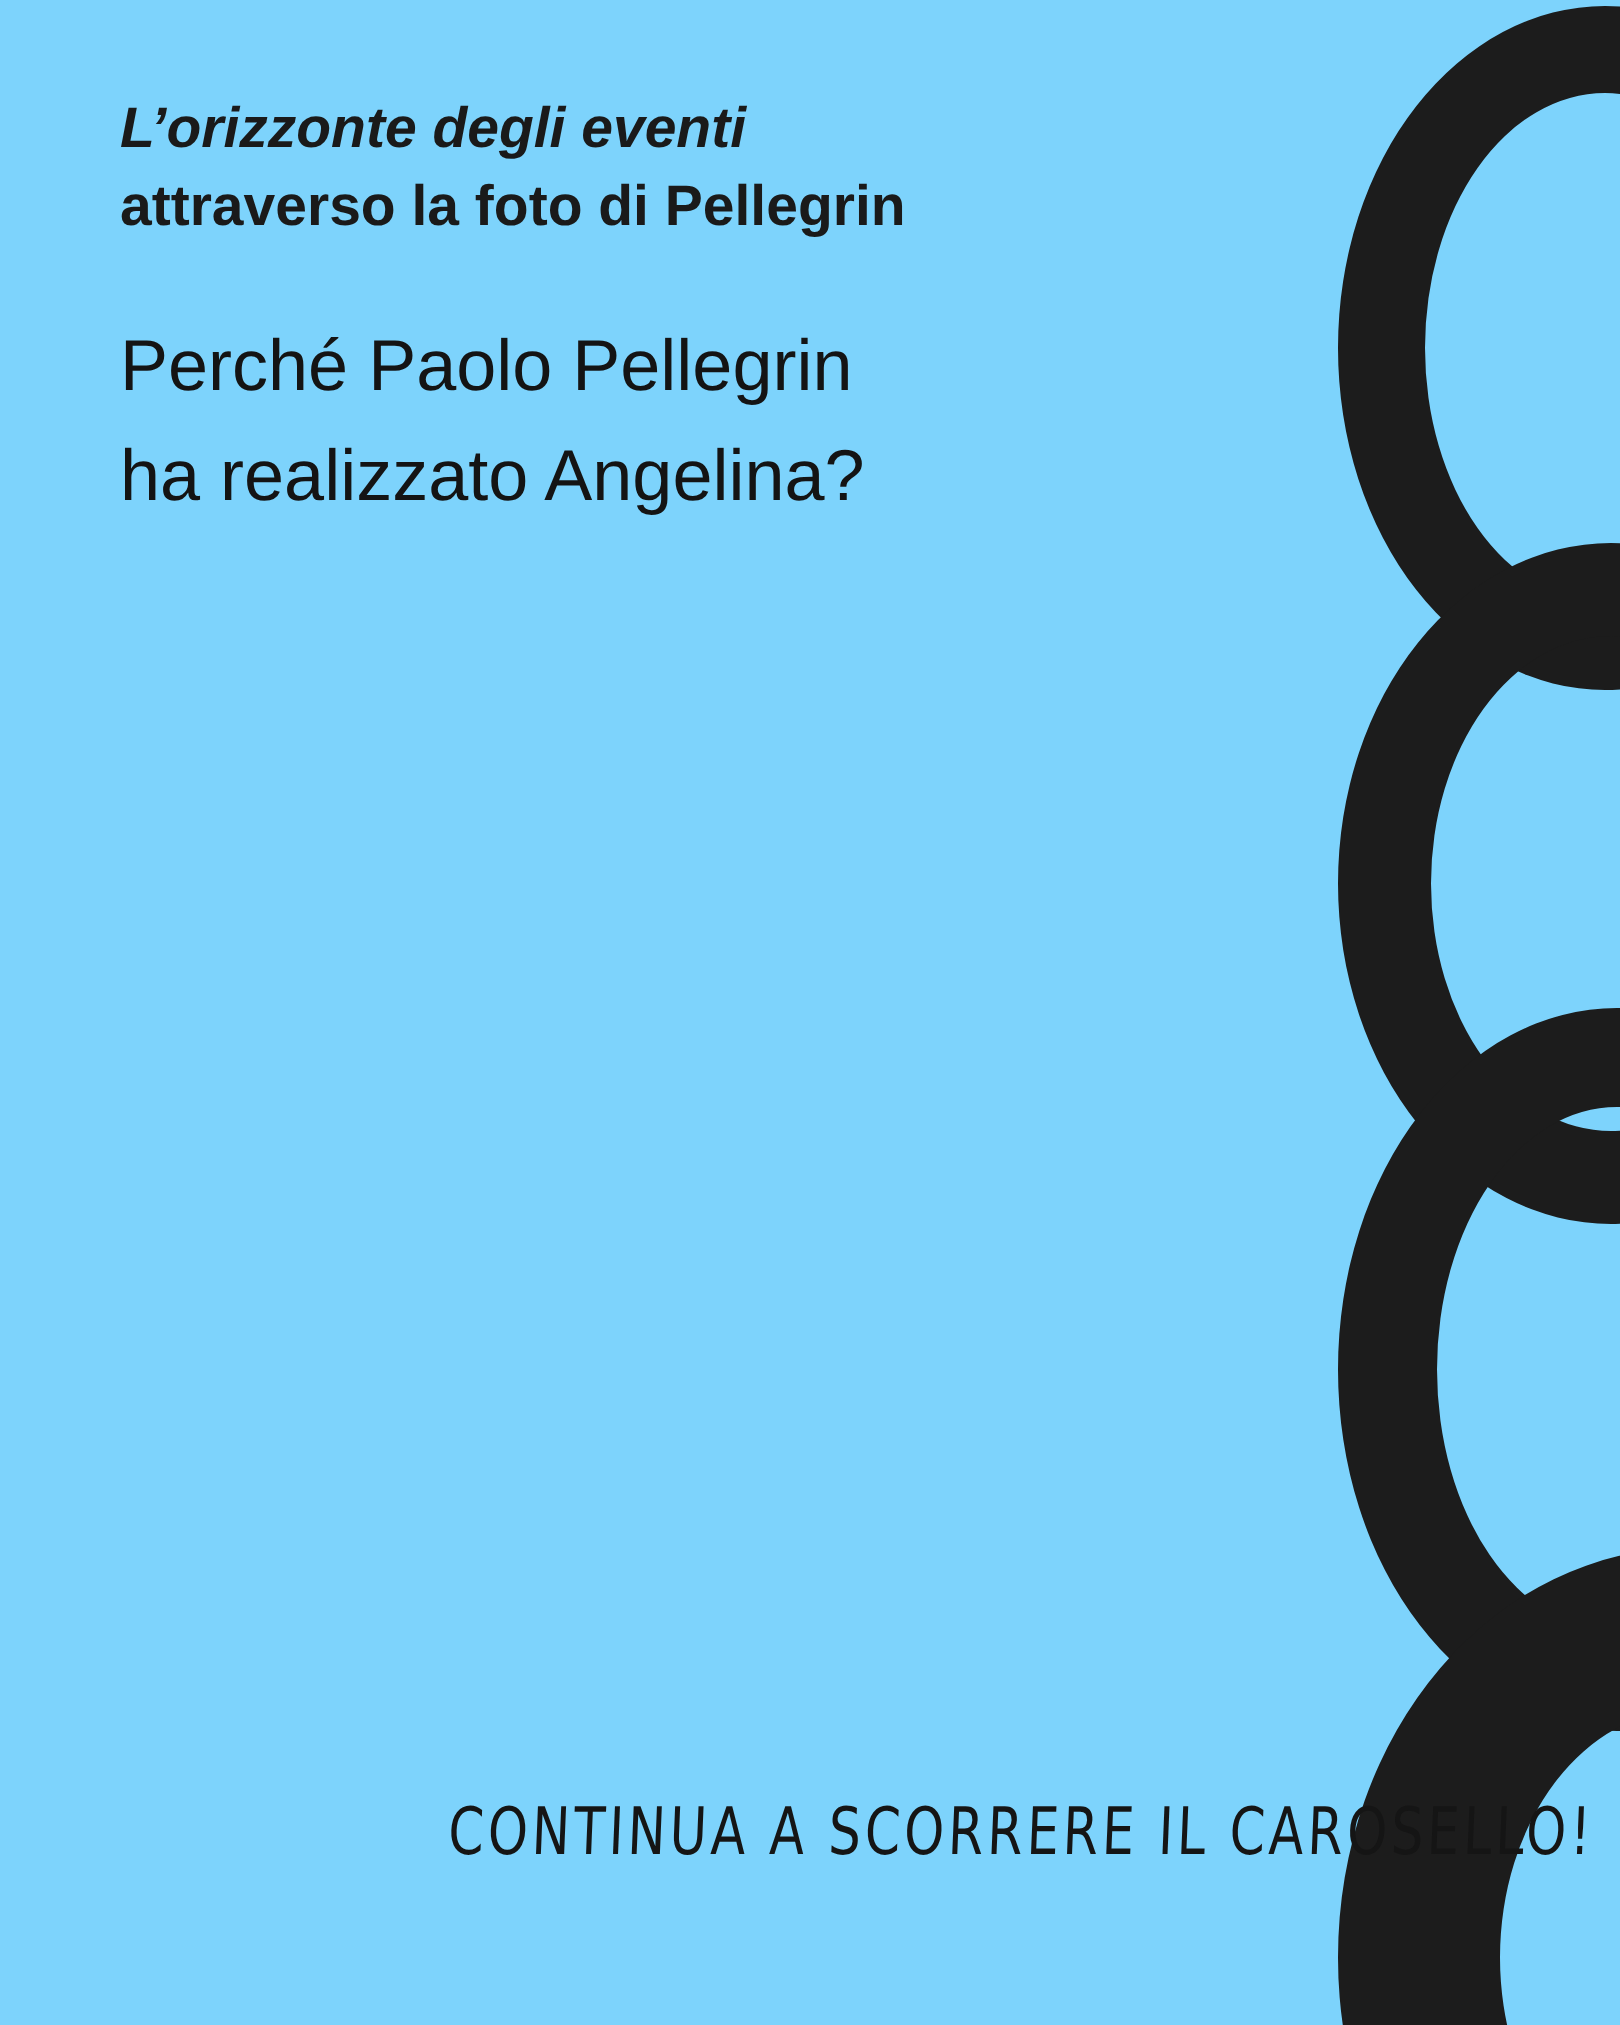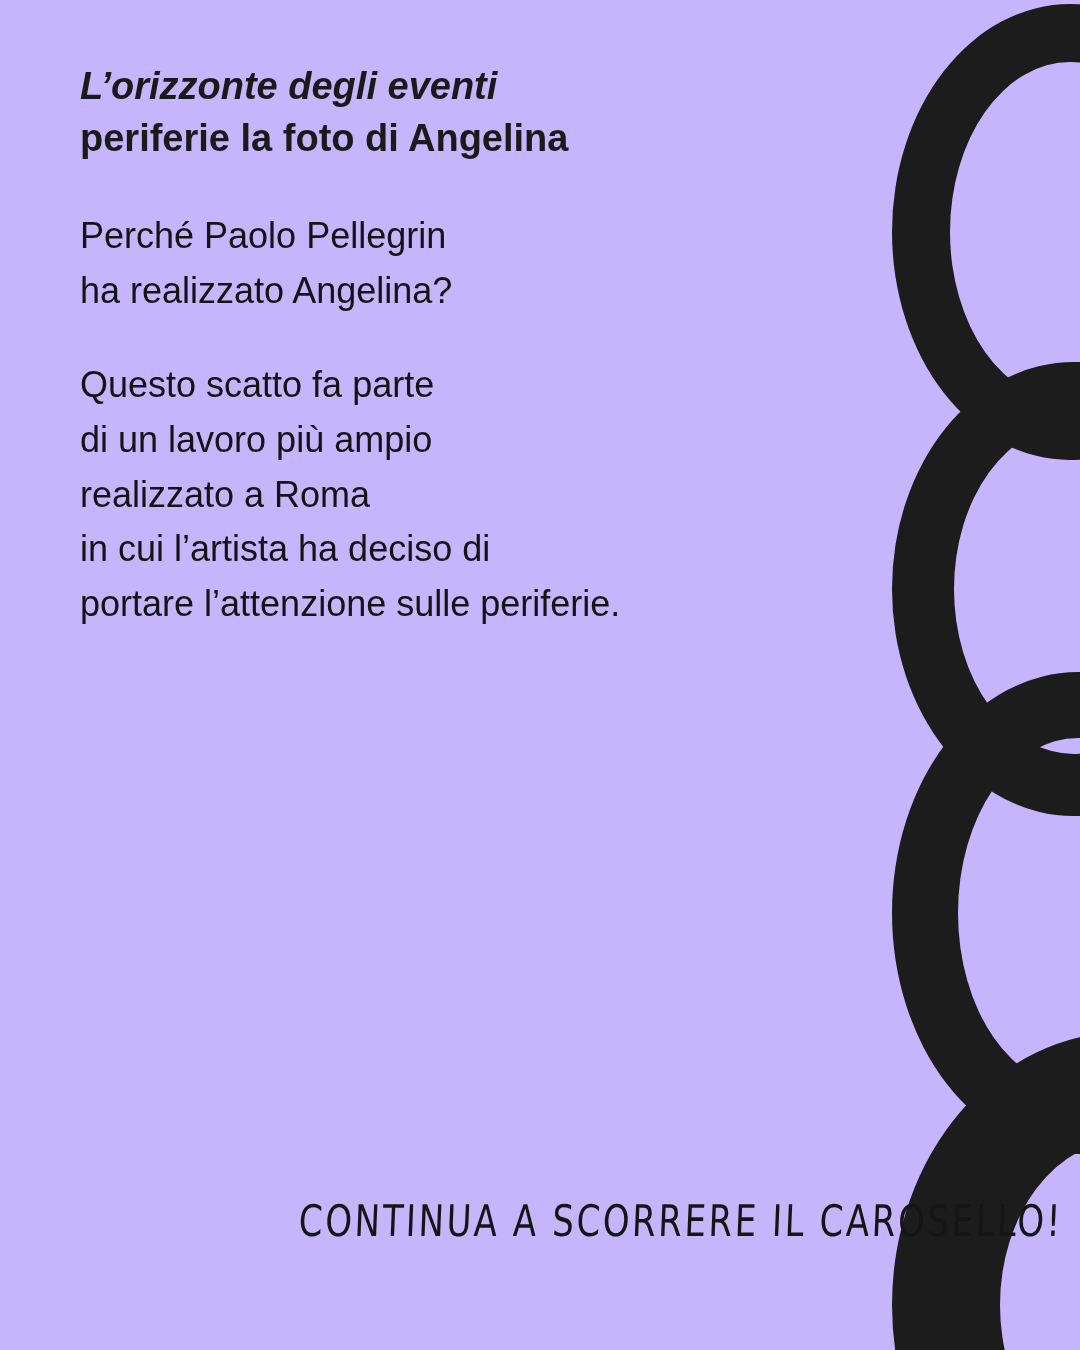--- a/index.html
+++ b/index.html
@@ -11,21 +11,21 @@
     height: 1350px;
     background: #ffffff;
     font-family: "Liberation Sans", sans-serif;
     overflow: hidden;
     position: relative;
   }
 
   .slide {
     position: absolute;
     inset: 0;
-    background: #c4b5fd;
+    background: #7dd3fc;
   }
 
   
   .rings {
     position: absolute;
     top: 0;
     right: 0;
     width: 200px;
     height: 1350px;
     overflow: hidden;
@@ -83,21 +83,21 @@
   }
   .title .line-1 {
     display: block;
     font-style: italic;
   }
   .title .line-2 {
     display: block;
   }
 
   .para {
-    font-size: 36px;
+    font-size: 48px;
     line-height: 1.52;
     color: #141414;
     margin: 0 0 40px 0;
     font-weight: normal;
   }
   .para:last-of-type {
     margin-bottom: 0;
   }
   .para .ln {
     display: block;
@@ -127,34 +127,27 @@
     <div class="ring ring-1"></div>
     <div class="ring ring-2"></div>
     <div class="ring ring-3"></div>
     <div class="ring ring-4"></div>
   </div>
 
   <div class="content">
 
     <h1 class="title">
       <span class="line-1">L’orizzonte degli eventi</span>
-      <span class="line-2">periferie la foto di Angelina</span>
+      <span class="line-2">attraverso la foto di Pellegrin</span>
     </h1>
 
     <p class="para">
       <span class="ln">Perché Paolo Pellegrin</span>
       <span class="ln">ha realizzato Angelina?</span>
     </p>
 
-    <p class="para">
-      <span class="ln">Questo scatto fa parte</span>
-      <span class="ln">di un lavoro più ampio</span>
-      <span class="ln">realizzato a Roma</span>
-      <span class="ln">in cui l’artista ha deciso di</span>
-      <span class="ln">portare l’attenzione sulle periferie.</span>
-    </p>
 
 
   </div>
 
   <div class="footer-note">CONTINUA A SCORRERE IL CAROSELLO!</div>
 
 </div>
 
 </body></html>

